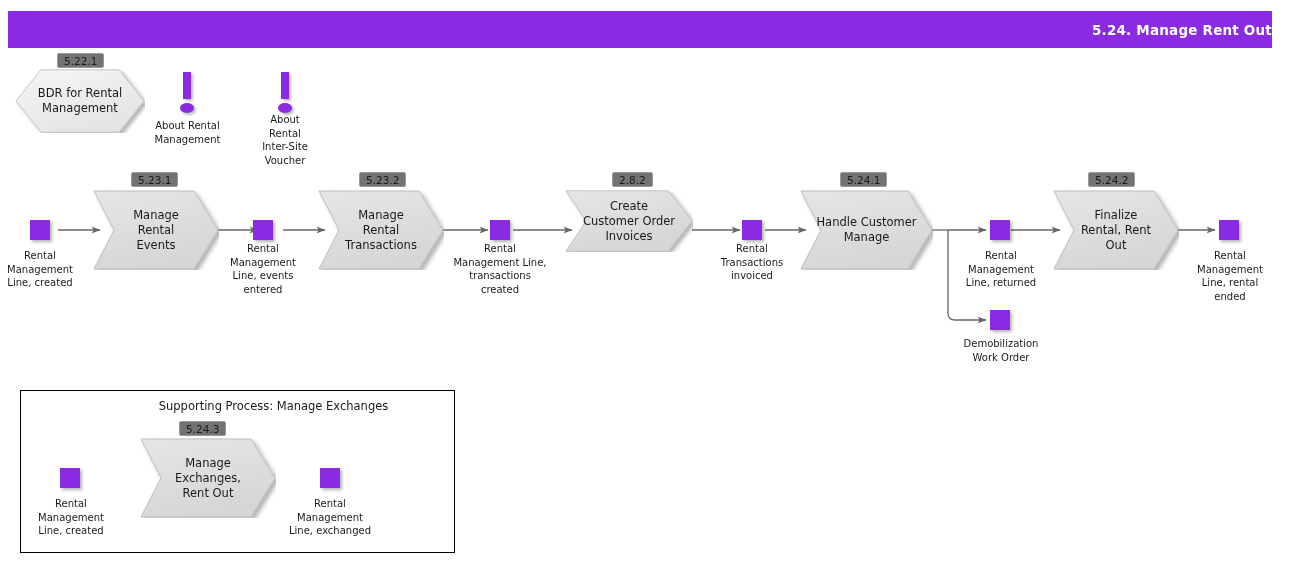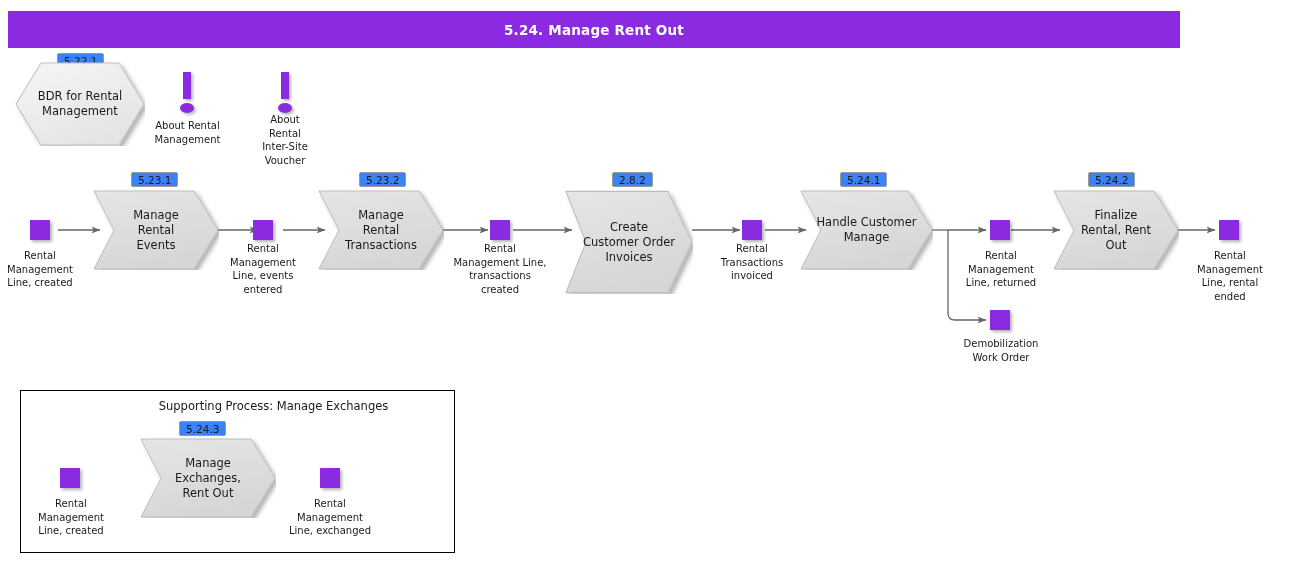--- a/index.html
+++ b/index.html
@@ -20,42 +20,42 @@
     left: 0; top: 0;
     width: 1291px;
     height: 561px;
   }
 
   
   .title-bar {
     position: absolute;
     left: 8px;
     top: 11px;
-    width: 1172px;
+    width: 1264px;
     height: 37px;
     background: #8A2BE2;
     display: flex;
     align-items: center;
-    justify-content: center;
+    justify-content: flex-end;
   }
   .title-bar .title-text {
     color: #ffffff;
     font-size: 13.5px;
     font-weight: bold;
     font-family: "DejaVu Sans", sans-serif;
     letter-spacing: 0.2px;
   }
 
   
   .tag {
     position: absolute;
     height: 15px;
     line-height: 15px;
     padding: 0 6px;
-    background: #3b82f6;
+    background: #737373;
     border: 1px solid #999999;
     border-radius: 2px;
     font-size: 10.5px;
     color: #1a1a1a;
     font-family: "DejaVu Sans", sans-serif;
     white-space: nowrap;
     text-align: center;
     box-sizing: border-box;
   }
 
@@ -234,21 +234,21 @@
       <line x1="90" y1="478" x2="140" y2="478" marker-end="url(#arrow)"></line>
       <line x1="258" y1="478" x2="318" y2="478" marker-end="url(#arrow)"></line>
     </g>
   </svg>
 
   <div class="title-bar">
     <span class="title-text">5.24. Manage Rent Out</span>
   </div>
 
   <div class="tag" style="left:57px; top:53px;">5.22.1</div>
-  <div class="hexagon" style="left:15px; top:62px; width:130px; height:84px;">
+  <div class="hexagon" style="left:15px; top:69px; width:130px; height:64px;">
     <svg class="shape" viewBox="0 0 130 78" preserveAspectRatio="none">
       <polygon points="26,1 104,1 129,39 104,77 26,77 1,39" fill="url(#hexGrad)" stroke="#BFBFBF" stroke-width="1" filter="url(#shdw)"></polygon>
     </svg>
     <div class="label" style="white-space:pre-line;">BDR for Rental
 Management</div>
   </div>
 
   <div class="excl" style="left:180px; top:72px;">
     <div class="bar"></div>
     <div class="dot"></div>
@@ -294,21 +294,21 @@
 Transactions</div>
   </div>
 
   <div class="dataobj" style="left:490px; top:220px;"></div>
   <div class="objlabel" style="left:437px; top:242px; width:126px;">Rental
 Management Line,
 transactions
 created</div>
 
   <div class="tag" style="left:612px; top:172px;">2.8.2</div>
-  <div class="chevron" style="left:565px; top:190px; width:128px; height:104px;">
+  <div class="chevron" style="left:565px; top:190px; width:128px; height:62px;">
     <svg class="shape" viewBox="0 0 128 80" preserveAspectRatio="none">
       <polygon points="1,1 103,1 127,40 103,79 1,79 21,40" fill="url(#chevGrad)" stroke="#BDBDBD" stroke-width="1" filter="url(#shdw)"></polygon>
     </svg>
     <div class="label" style="white-space:pre-line; padding:0 16px;">Create
 Customer Order
 Invoices</div>
   </div>
 
   <div class="dataobj" style="left:742px; top:220px;"></div>
   <div class="objlabel" style="left:699px; top:242px; width:106px;">Rental

